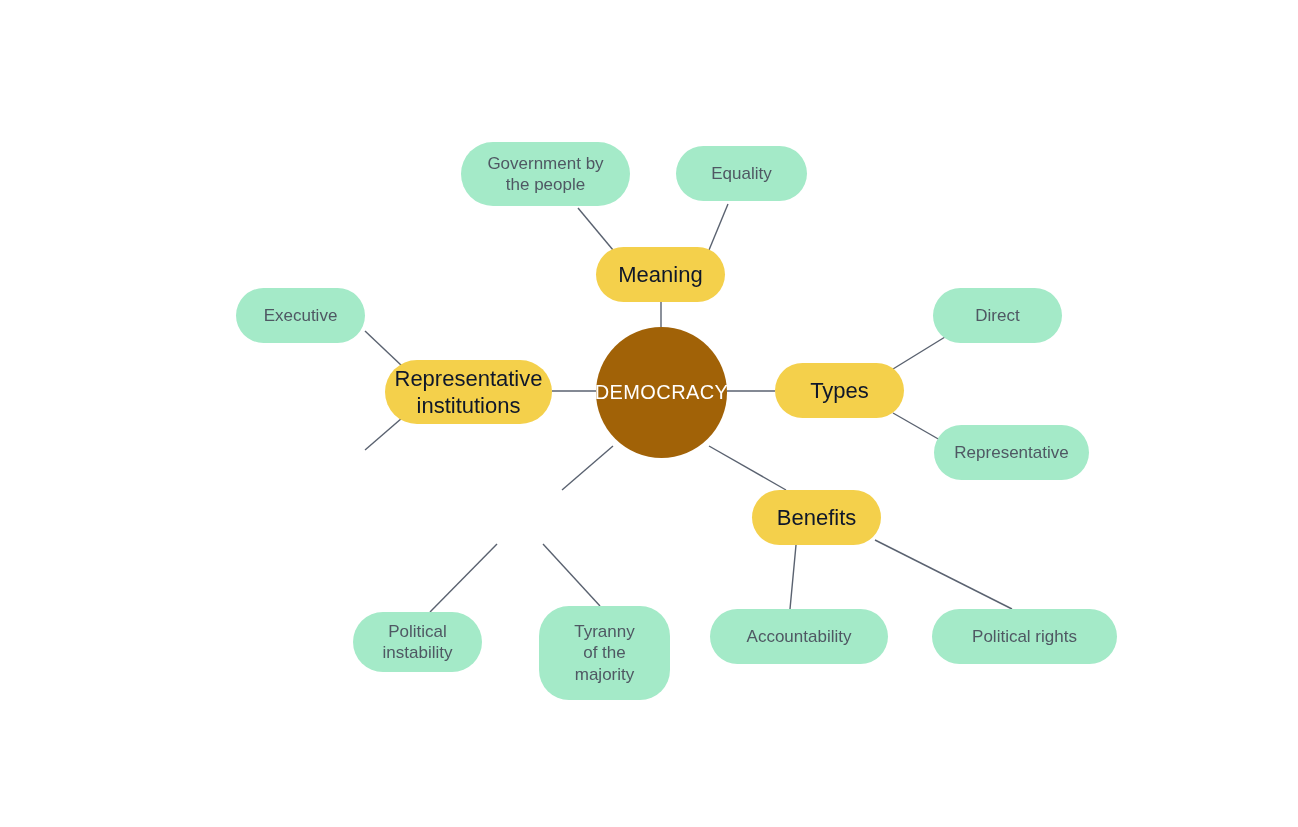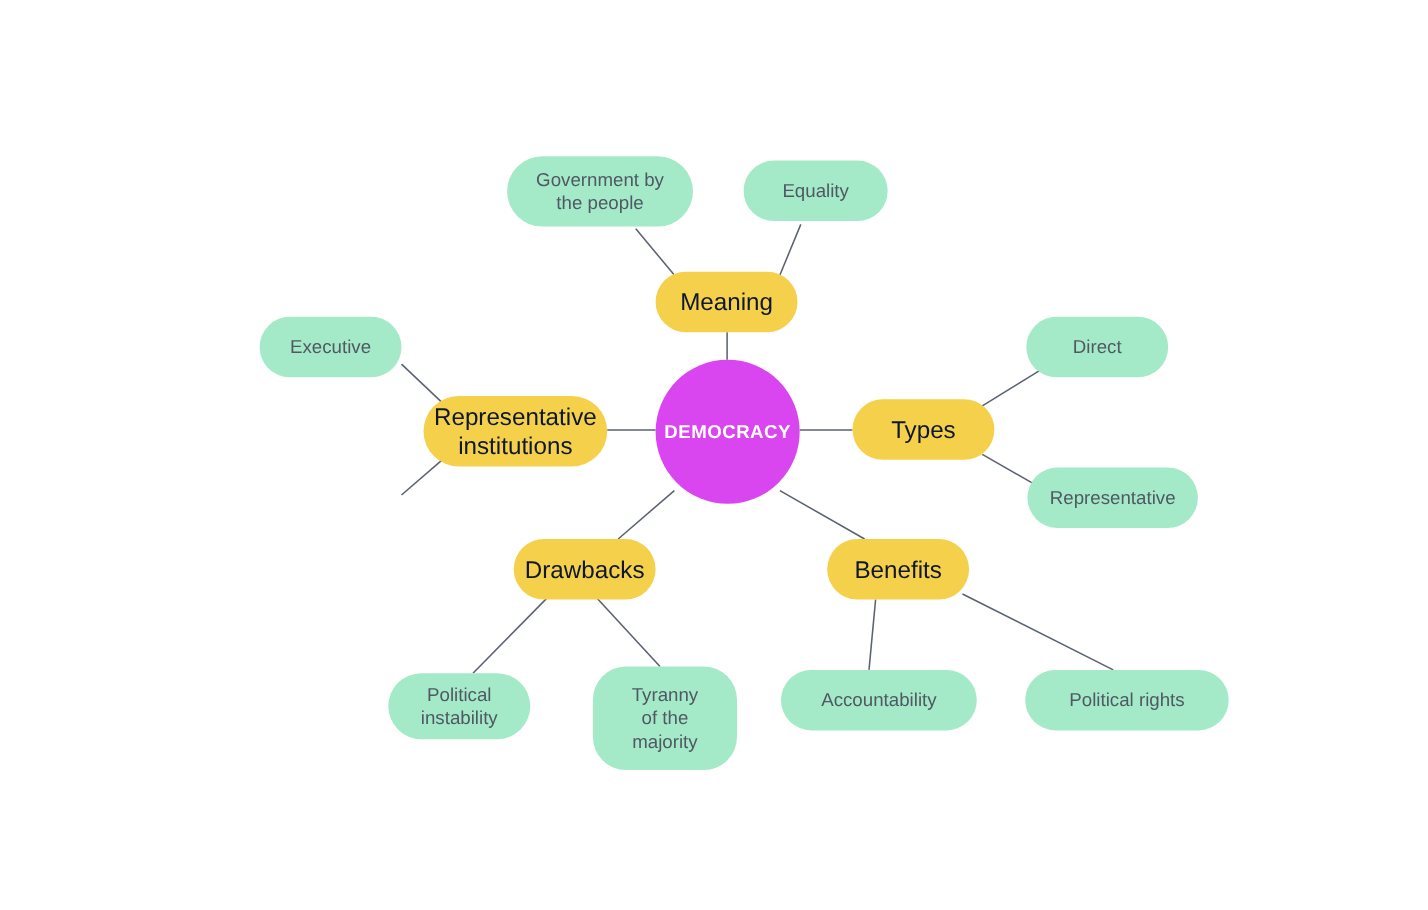--- a/index.html
+++ b/index.html
@@ -28,24 +28,24 @@
     display: flex;
     align-items: center;
     justify-content: center;
     text-align: center;
     line-height: 1.25;
     white-space: pre-line;
     z-index: 2;
   }
   .node-center {
     border-radius: 50%;
-    background: #d946ef;
+    background: #a16207;
     color: #ffffff;
-    font-weight: bold;
-    font-size: 17px;
+    font-weight: normal;
+    font-size: 20px;
     letter-spacing: 0.4px;
   }
   .node-branch {
     border-radius: 999px;
     background: #F4D04B;
     color: #0f172a;
     font-size: 22px;
   }
   .node-leaf {
     border-radius: 999px;
@@ -82,21 +82,20 @@
     <div class="node node-branch" style="left: 596px; top: 247px; width: 129px; height: 55px;"><span>Meaning</span></div>
     <div class="node node-leaf" style="left: 461px; top: 142px; width: 169px; height: 64px;"><span>Government by
 the people</span></div>
     <div class="node node-leaf" style="left: 676px; top: 146px; width: 131px; height: 55px;"><span>Equality</span></div>
     <div class="node node-branch" style="left: 775px; top: 363px; width: 129px; height: 55px; justify-content: center;"><span>Types</span></div>
     <div class="node node-leaf" style="left: 933px; top: 288px; width: 129px; height: 55px;"><span>Direct</span></div>
     <div class="node node-leaf" style="left: 934px; top: 425px; width: 155px; height: 55px;"><span>Representative</span></div>
     <div class="node node-branch" style="left: 752px; top: 490px; width: 129px; height: 55px;"><span>Benefits</span></div>
     <div class="node node-leaf" style="left: 710px; top: 609px; width: 178px; height: 55px;"><span>Accountability</span></div>
     <div class="node node-leaf" style="left: 932px; top: 609px; width: 185px; height: 55px;"><span>Political rights</span></div>
-    <div class="node node-branch" style="left: 467px; top: 490px; width: 129px; height: 55px;"><span>Drawbacks</span></div>
     <div class="node node-leaf" style="left: 353px; top: 612px; width: 129px; height: 60px;"><span>Political
 instability</span></div>
     <div class="node node-leaf tall" style="left: 539px; top: 606px; width: 131px; height: 94px;"><span>Tyranny
 of the
 majority</span></div>
     <div class="node node-branch" style="left: 385px; top: 360px; width: 167px; height: 64px;"><span>Representative
 institutions</span></div>
     <div class="node node-leaf" style="left: 236px; top: 288px; width: 129px; height: 55px;"><span>Executive</span></div>
   </div>
 

